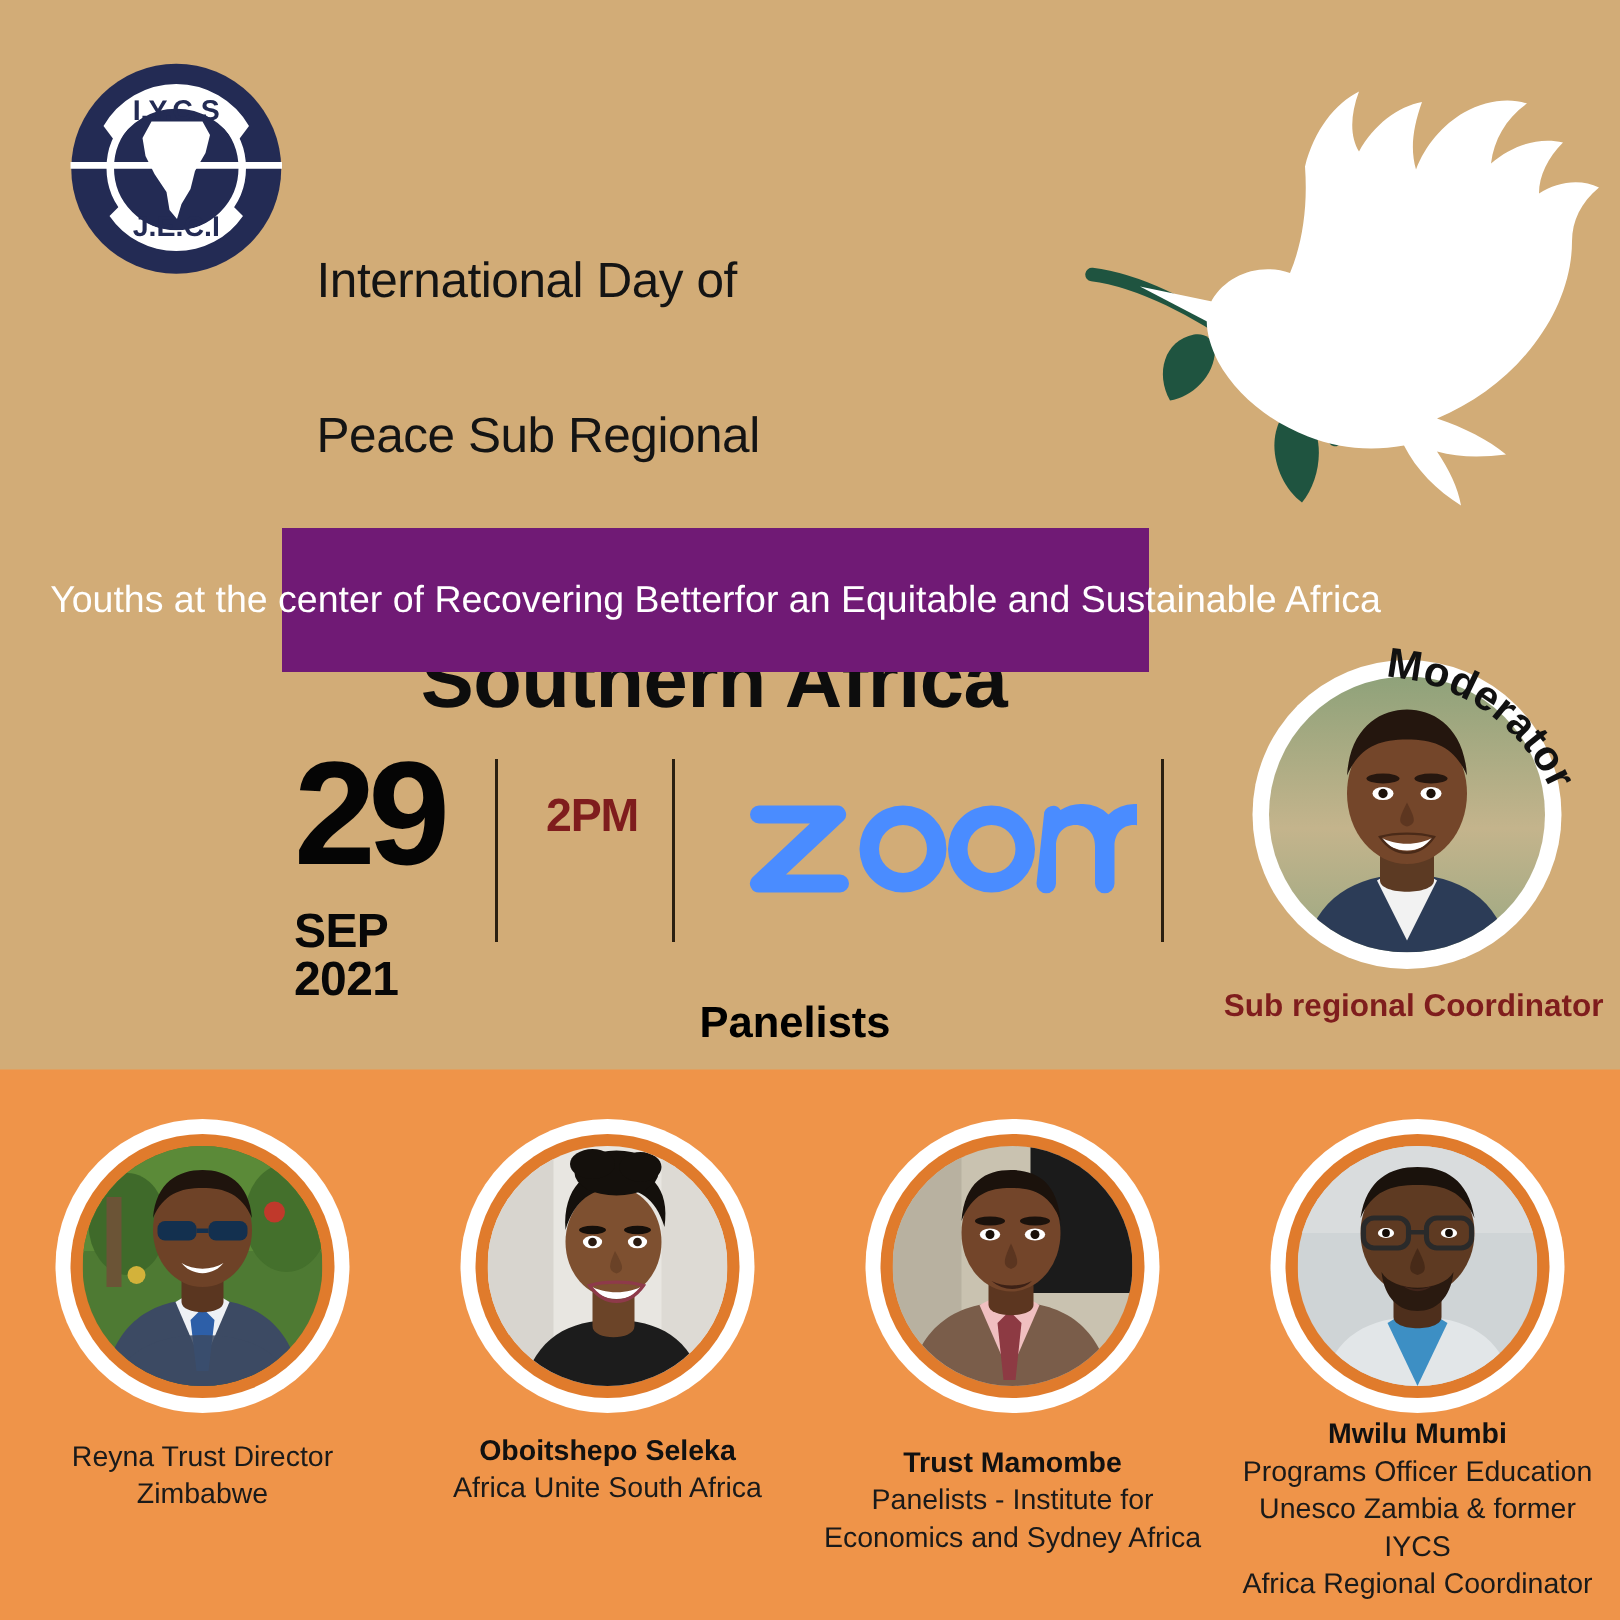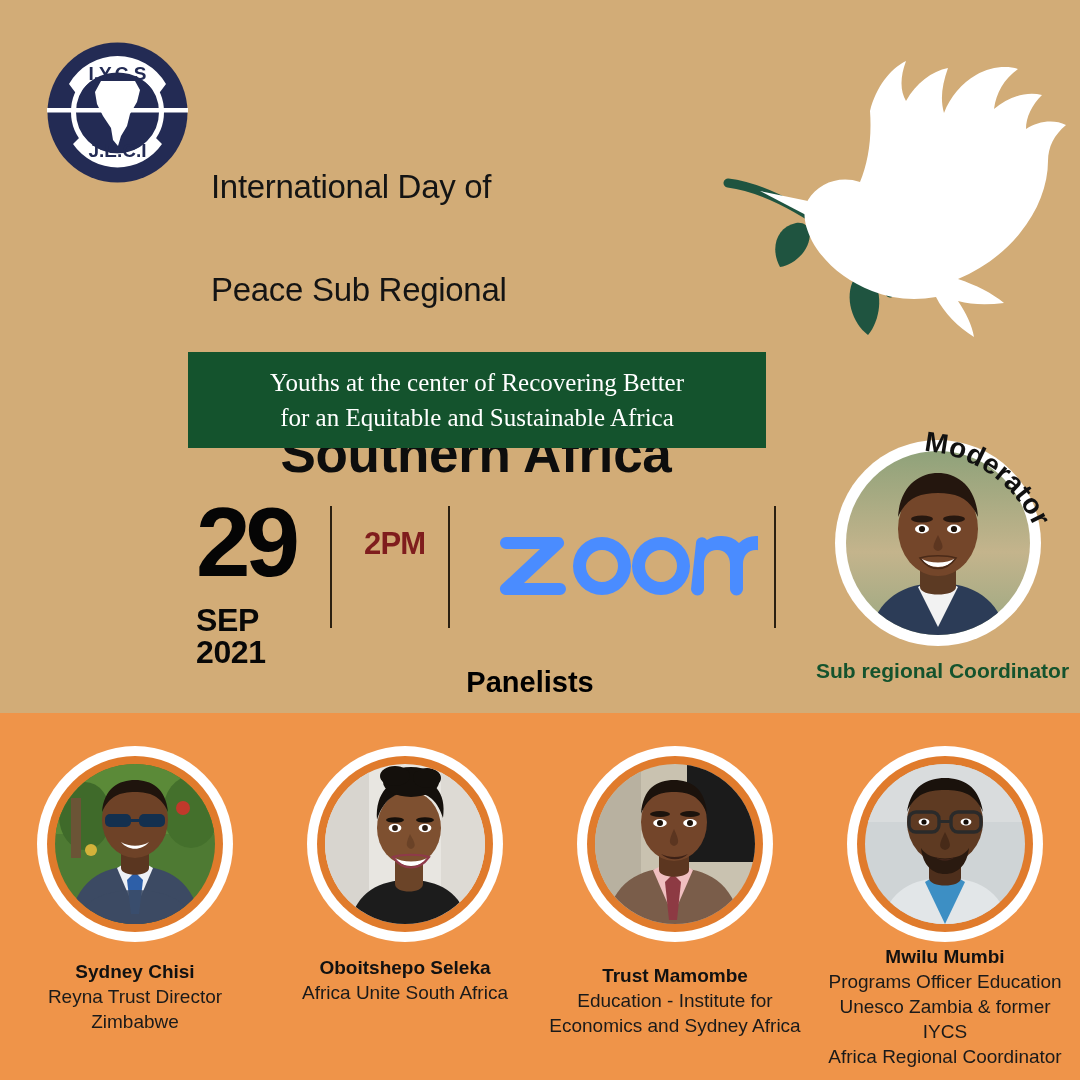--- a/index.html
+++ b/index.html
@@ -56,23 +56,23 @@
     color:#0d0d0d;
     letter-spacing:-0.3px;
     margin-top:2px;
     text-align:center;
   }
 
   
   #theme-banner {
     position:absolute; left:188px; top:352px;
     width:578px; height:96px;
-    background:#14532d;
-    display:flex; flex-direction:column;
-    align-items:center; justify-content:center;font-family:Liberation Serif, serif;
+    background:#701a75;
+    display:flex; flex-direction:row;
+    align-items:center; justify-content:center;
   }
   .theme-line {
     font-size:25px;
     line-height:35px;
     color:#ffffff;
     font-weight:400;
     text-align:center;
     white-space:nowrap;
   }
 
@@ -148,21 +148,21 @@
     font-family:"Liberation Sans", sans-serif;
   }
   #moderator-caption {
     position:absolute; left:-10px; top:218px; width:265px;
     text-align:center;
   }
   .mod-name {
     font-size:21px; font-weight:700; color:#111; line-height:26px;
   }
   .mod-role {
-    font-size:21px; font-weight:700; color:#14532d; line-height:26px;
+    font-size:21px; font-weight:700; color:#7f1d1d; line-height:26px;
   }
 
   
   #panelists-heading {
     position:absolute; left:0; top:666px; width:1060px;
     text-align:center;
     font-size:29px; font-weight:700; color:#000000;
   }
 
   
@@ -406,21 +406,20 @@
 
             <rect x="50" y="50" width="26" height="13" rx="5" fill="#13304f"></rect>
             <rect x="84" y="50" width="26" height="13" rx="5" fill="#13304f"></rect>
             <rect x="76" y="55" width="8" height="3" fill="#13304f"></rect>
 
             <path d="M66 78 C73 87 87 87 94 78 C86 83 74 83 66 78 Z" fill="#ffffff"></path>
           </svg>
         </div>
       </div>
       <div class="pan-caption">
-        <div class="pan-name">Sydney Chisi</div>
         <div class="pan-role">Reyna Trust Director</div>
         <div class="pan-role">Zimbabwe</div>
       </div>
     </div>
 
     <div class="panelist" id="panelist-1">
       <div class="pan-photo-wrap">
         <div class="pan-ring-orange"></div>
         <div class="pan-photo">
           <svg class="svg-photo" viewBox="0 0 160 160" preserveAspectRatio="xMidYMid slice">
@@ -490,21 +489,21 @@
             <circle cx="95" cy="59" r="3" fill="#1a1008"></circle>
 
             <path d="M79 65 C74 76 73 80 79 82 C85 80 84 76 79 65 Z" fill="#5b3520"></path>
 
             <path d="M66 90 C74 97 86 97 93 90 C85 94 74 94 66 90 Z" fill="#3d2116"></path>
           </svg>
         </div>
       </div>
       <div class="pan-caption">
         <div class="pan-name">Trust Mamombe</div>
-        <div class="pan-role">Education - Institute for</div>
+        <div class="pan-role">Panelists - Institute for</div>
         <div class="pan-role">Economics and Sydney Africa</div>
       </div>
     </div>
 
     <div class="panelist" id="panelist-3">
       <div class="pan-photo-wrap">
         <div class="pan-ring-orange"></div>
         <div class="pan-photo">
           <svg class="svg-photo" viewBox="0 0 160 160" preserveAspectRatio="xMidYMid slice">
             <rect width="160" height="160" fill="#cfd4d6"></rect>

